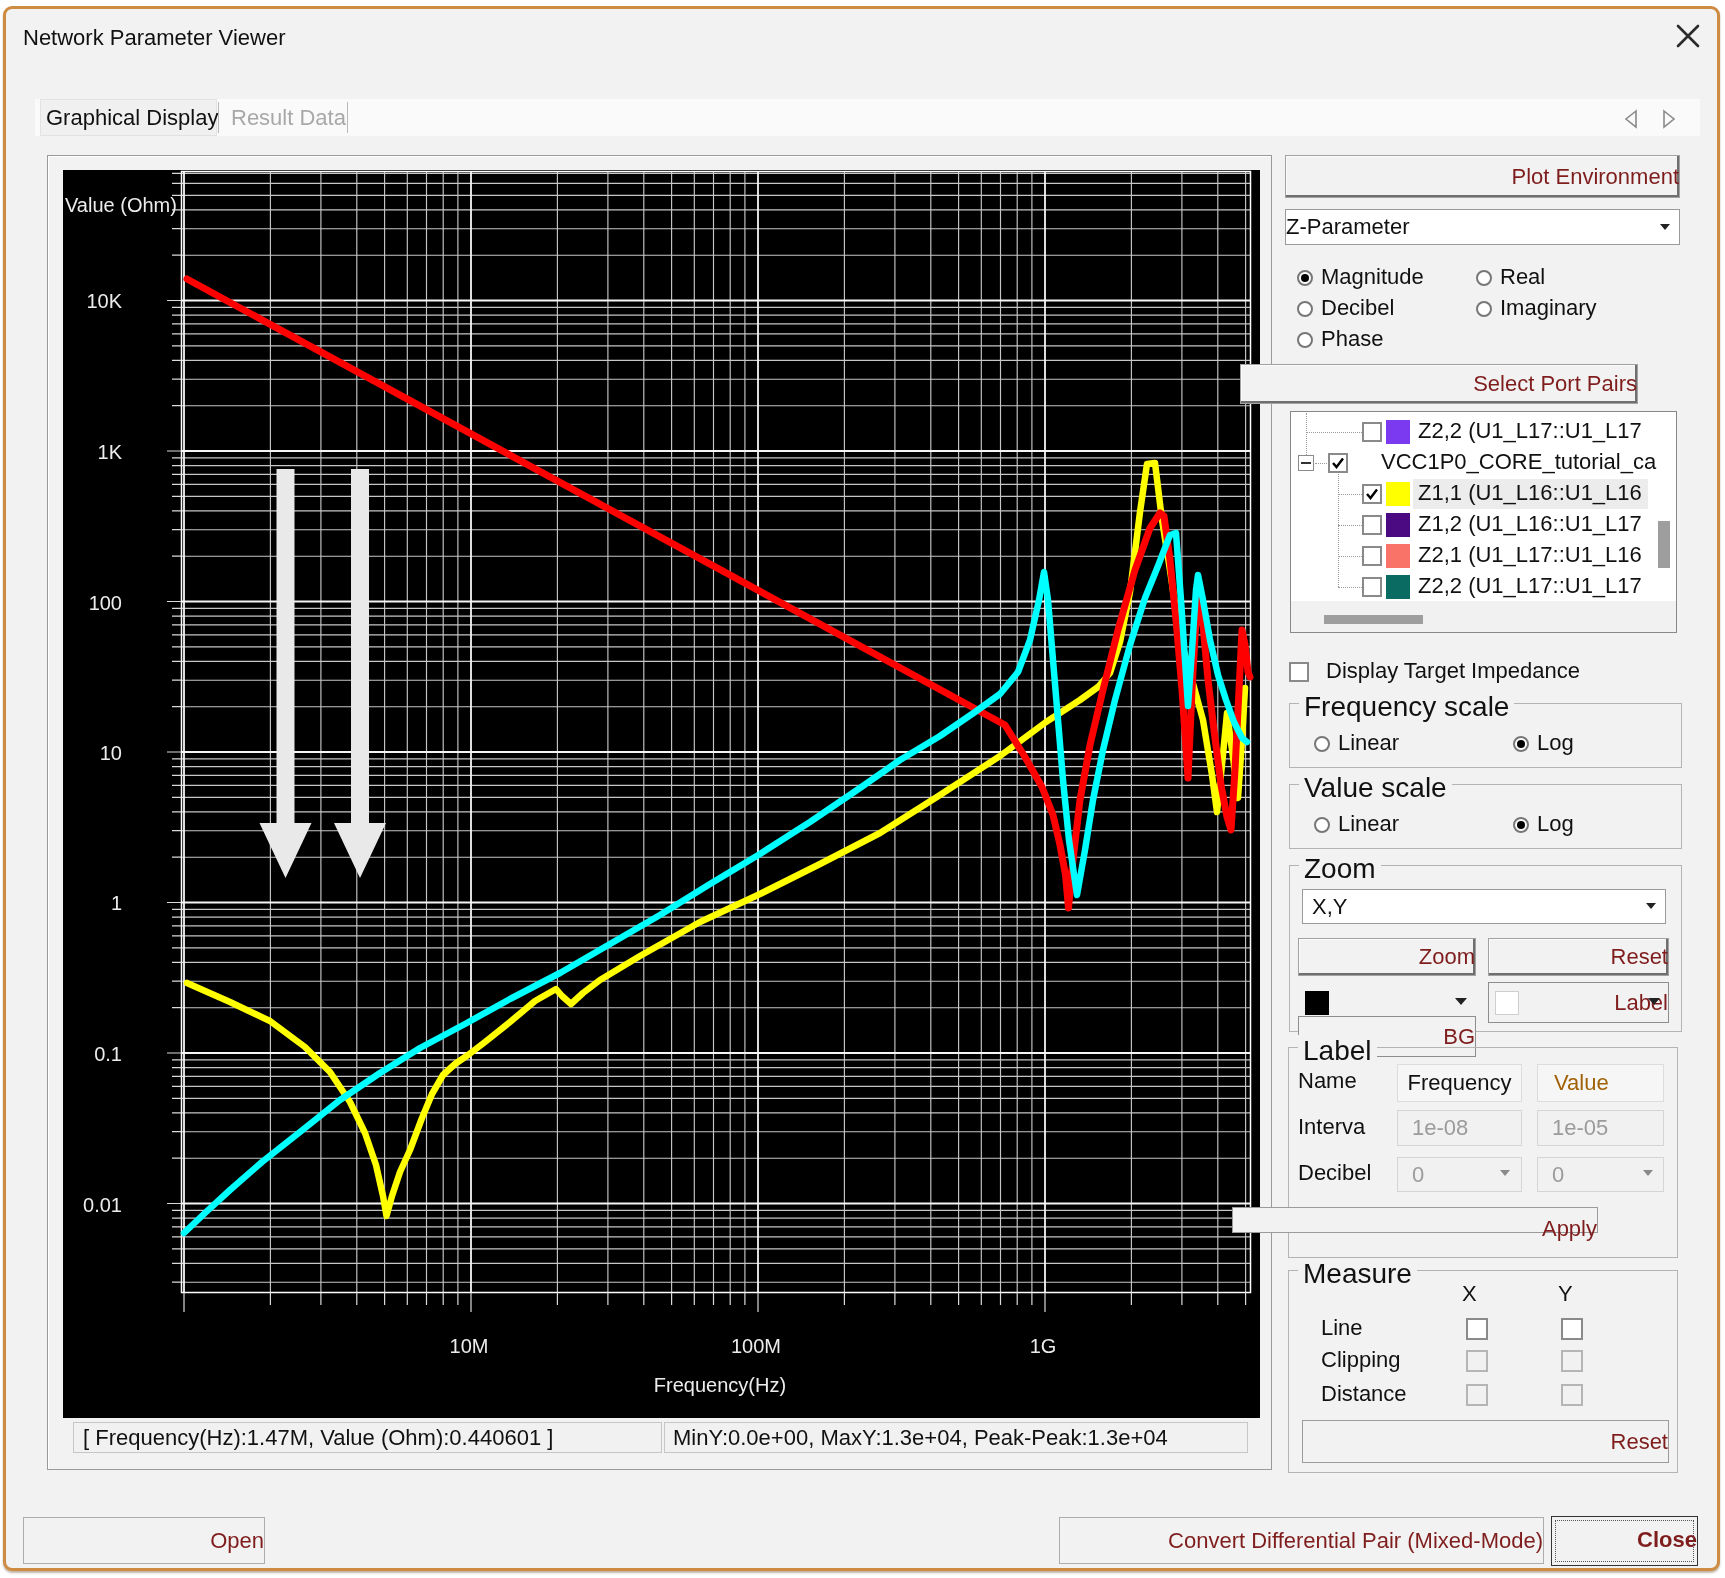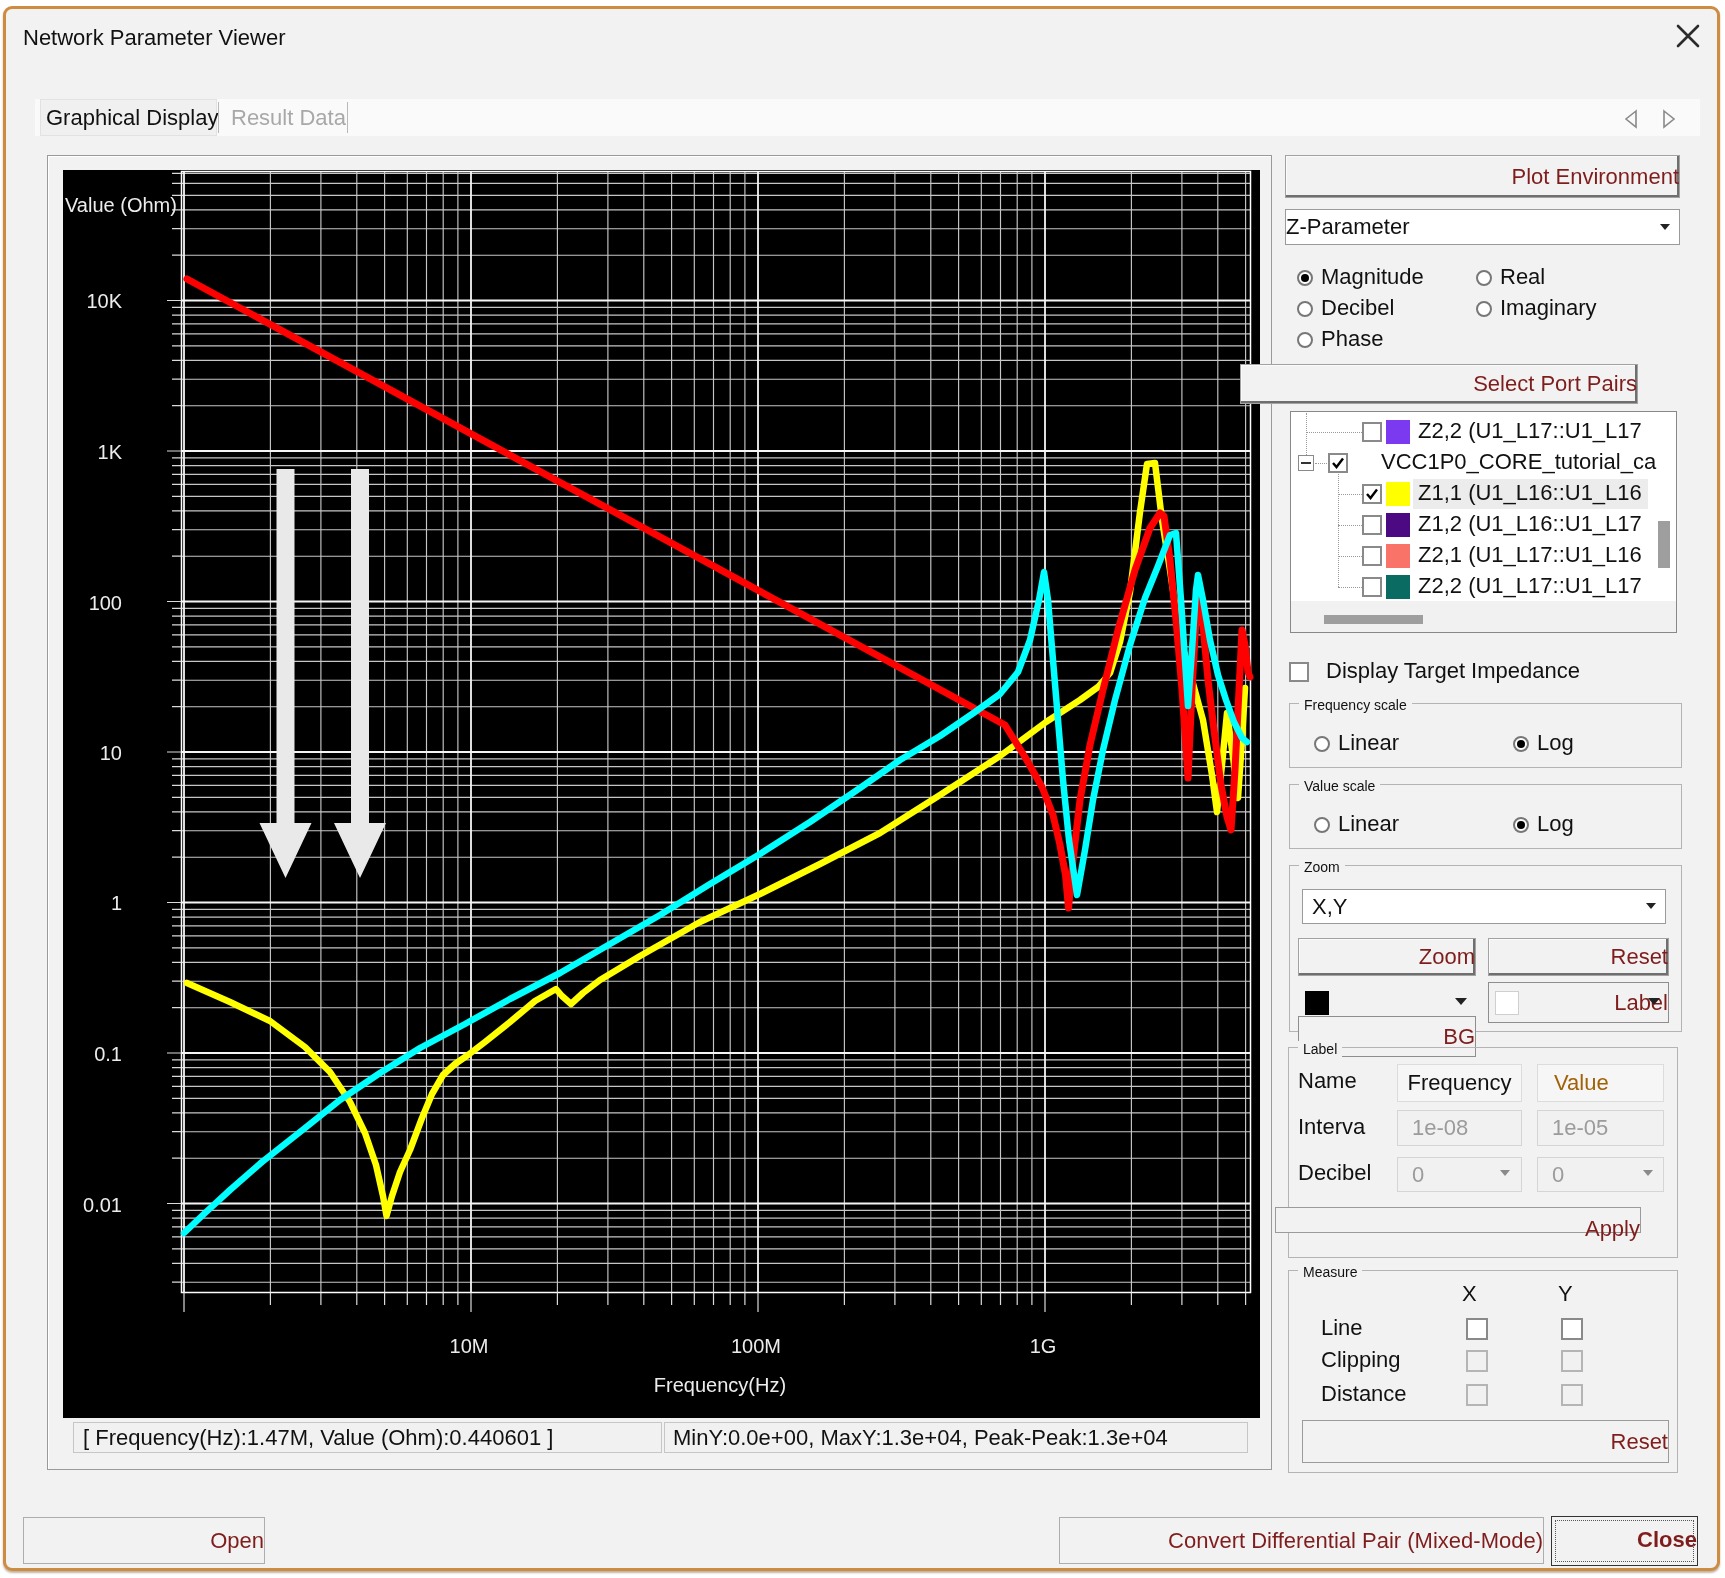--- a/index.html
+++ b/index.html
@@ -6,21 +6,21 @@
 body { position:relative; overflow:hidden; }
 .abs { position:absolute; }
 .win { position:absolute; left:3px; top:6px; width:1717px; height:1565px;
   background:#f2f2f2; border:3px solid #ce8c43; border-radius:9px;
   box-shadow:0 2px 2px rgba(120,90,60,.45); }
 .btn { position:absolute; background:#f2f2f2; border:1px solid #a2a2a2;
   box-shadow:inset -2px -2px 0 #6f6f6f, inset 1px 1px 0 #fbfbfb;
   font-size:22px; color:#7f1d1d; text-align:right; }
 .gb { position:absolute; border:1px solid #b4b4b4; }
 .gb>span { position:absolute; top:-13px; left:9px; background:#f2f2f2;
-  padding:0 5px; font-size:14px; color:#111; white-space:nowrap;margin-top:6px; }
+  padding:0 5px; font-size:28px; color:#111; white-space:nowrap; }
 .cb { position:absolute; width:20px; height:20px; background:#fff;
   border:2px solid #8a8a8a; }
 .cb.dis { background:#f1f1f1; border-color:#b5b5b5; }
 .radio { position:absolute; width:16px; height:16px; border-radius:50%;
   background:#fff; border:2px solid #777; }
 .radio.on::after { content:''; position:absolute; left:2px; top:2px;
   width:8px; height:8px; border-radius:50%; background:#000; }
 .lbl { position:absolute; font-size:22px; color:#111; white-space:nowrap; }
 .combo { position:absolute; background:#fff; border:1px solid #9a9a9a; }
 .carr { position:absolute; width:0; height:0; border-left:6px solid transparent;
@@ -159,21 +159,21 @@
 <div class="abs" style="left:1397px;top:1064px;width:125px;height:38px;background:#f6f6f6;border:1px solid #dcdcdc;font-size:22px;color:#111;text-align:center;line-height:36px">Frequency</div>
 <div class="abs" style="left:1537px;top:1064px;width:127px;height:38px;background:#f6f6f6;border:1px solid #dcdcdc;font-size:22px;color:#a16207;text-align:left;padding-left:16px;line-height:36px">Value</div>
 <div class="lbl" style="left:1298px;top:1114px">Interva</div>
 <div class="abs" style="left:1397px;top:1110px;width:125px;height:36px;background:#f1f1f1;border:1px solid #d5d5d5;font-size:22px;color:#9b9b9b;padding-left:14px;line-height:34px">1e-08</div>
 <div class="abs" style="left:1537px;top:1110px;width:127px;height:36px;background:#f1f1f1;border:1px solid #d5d5d5;font-size:22px;color:#9b9b9b;padding-left:14px;line-height:34px">1e-05</div>
 <div class="lbl" style="left:1298px;top:1160px">Decibel</div>
 <div class="abs" style="left:1397px;top:1157px;width:125px;height:35px;background:#f1f1f1;border:1px solid #d5d5d5;font-size:22px;color:#9b9b9b;padding-left:14px;line-height:33px">0</div>
 <div class="carr" style="left:1500px;top:1170px;border-top-color:#8a8a8a;border-left-width:5px;border-right-width:5px;border-top-width:6px"></div>
 <div class="abs" style="left:1537px;top:1157px;width:127px;height:35px;background:#f1f1f1;border:1px solid #d5d5d5;font-size:22px;color:#9b9b9b;padding-left:14px;line-height:33px">0</div>
 <div class="carr" style="left:1643px;top:1170px;border-top-color:#8a8a8a;border-left-width:5px;border-right-width:5px;border-top-width:6px"></div>
-<div class="btn" style="left:1275px;top:1207px;width:366px;height:26px;line-height:41px;box-shadow:none;border-color:#9b9b9b">Apply</div>
+<div class="btn" style="left:1232px;top:1207px;width:366px;height:26px;line-height:41px;box-shadow:none;border-color:#9b9b9b">Apply</div>
 <div class="gb" style="left:1288px;top:1270px;width:390px;height:203px">
     <span>Measure</span>
   </div>
 <div class="lbl" style="left:1462px;top:1281px">X</div>
 <div class="lbl" style="left:1558px;top:1281px">Y</div>
 <div class="lbl" style="left:1321px;top:1315px">Line</div>
 <div class="cb" style="left:1466px;top:1318px;width:22px;height:22px"></div>
 <div class="cb" style="left:1561px;top:1318px;width:22px;height:22px"></div>
 <div class="lbl" style="left:1321px;top:1347px">Clipping</div>
 <div class="cb dis" style="left:1466px;top:1350px;width:22px;height:22px"></div>

